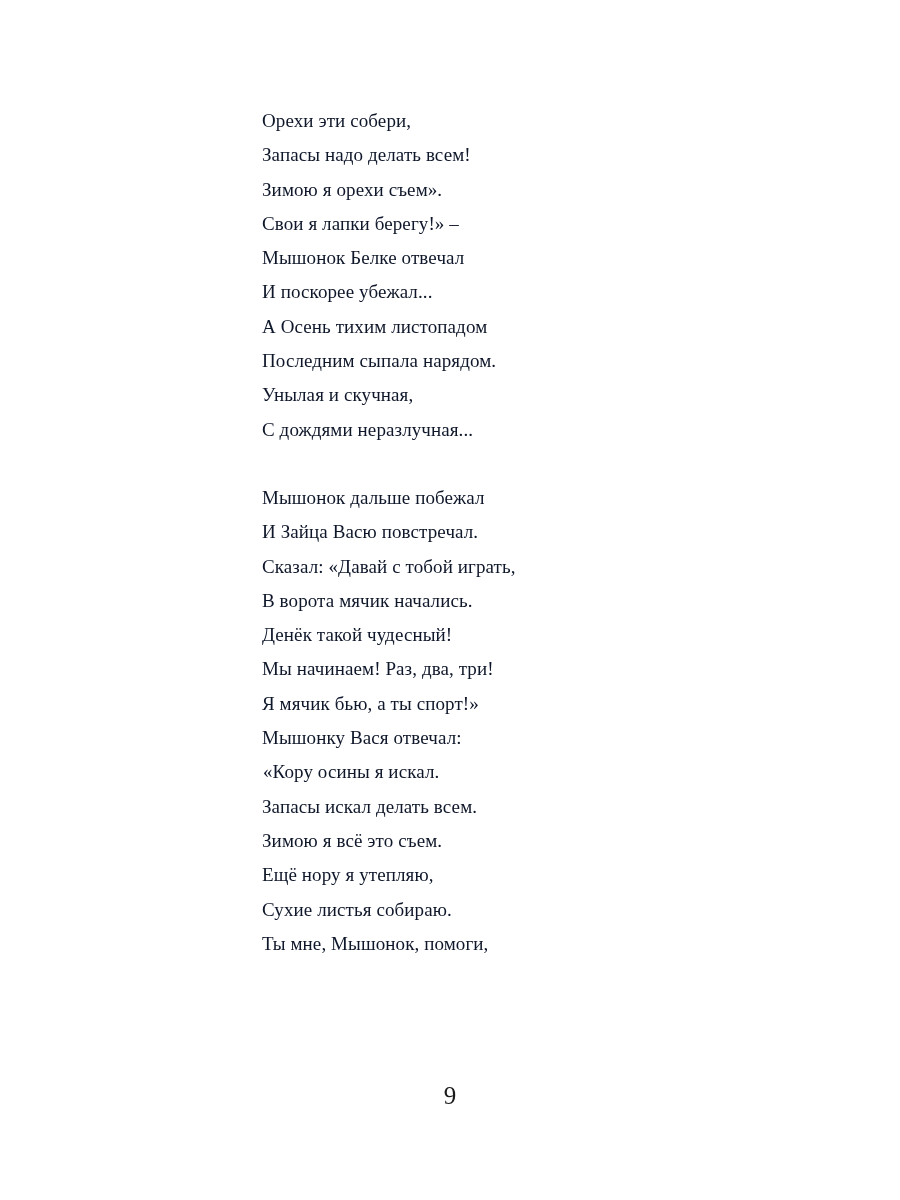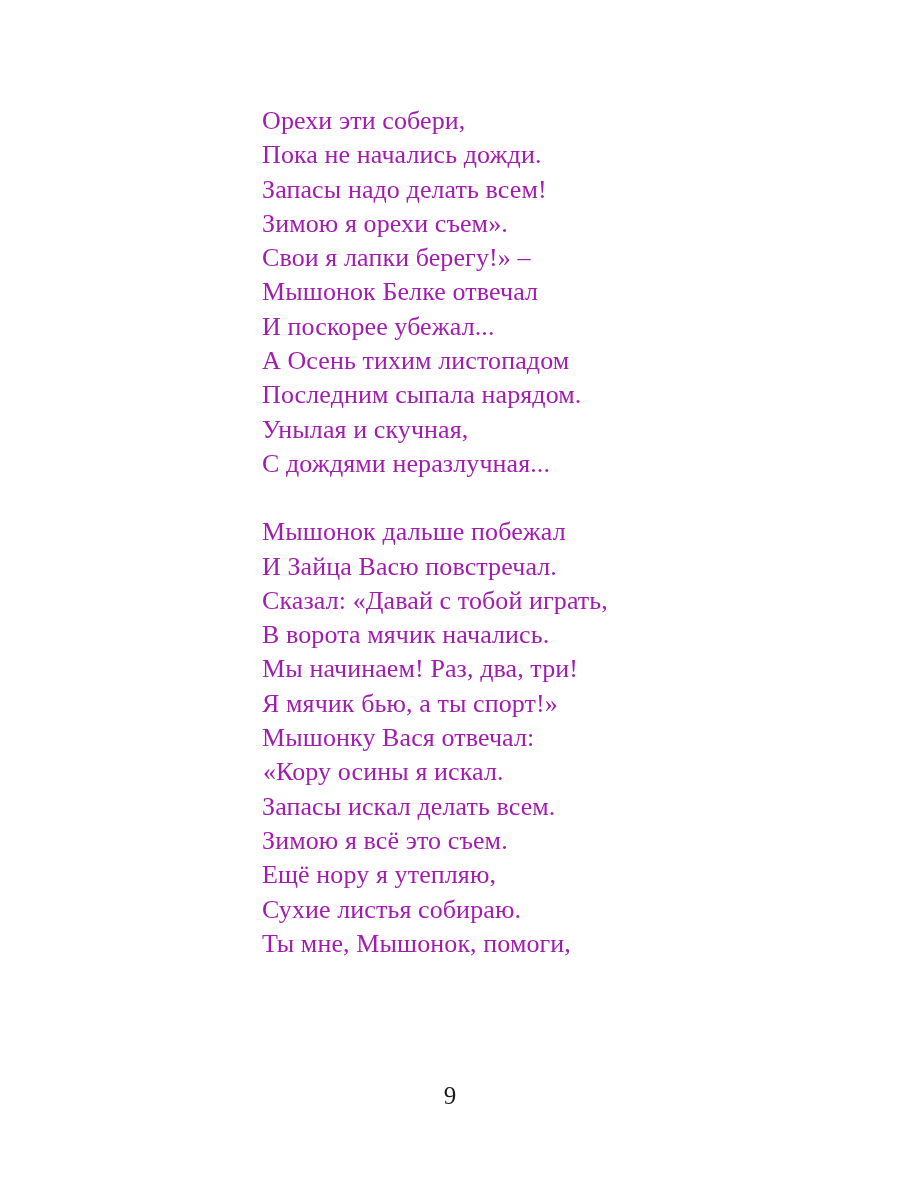--- a/index.html
+++ b/index.html
@@ -33,25 +33,25 @@
   .stanza {
     margin: 0 0 34px 0;
     padding: 0;
   }
   .stanza:last-child {
     margin-bottom: 8px;
   }
 
   .verse-line {
     display: block;
-    font-size: 26px;
+    font-size: 19px;
     line-height: 34.3px;
     letter-spacing: 0.1px;
     white-space: pre;
-    color: #a21caf;
+    color: #0f172a;
   }
 
   
   .verse-line.quote-open {
     margin-left: 1px;
   }
 
   #page-number {
     position: absolute;
     top: 1081px;
@@ -64,36 +64,36 @@
   }
 </style>
 </head>
 <body style="background: rgb(255, 255, 255); color: rgb(26, 26, 26);">
 
 <div id="page" style="background: rgb(255, 255, 255);">
 
   <div id="poem-body">
       <div class="stanza">
         <span class="verse-line">Орехи эти собери,</span>
-        <span class="verse-line">Пока не начались дожди.</span>
         <span class="verse-line">Запасы надо делать всем!</span>
         <span class="verse-line">Зимою я орехи съем».</span>
         <span class="verse-line">Свои я лапки берегу!» –</span>
         <span class="verse-line">Мышонок Белке отвечал</span>
         <span class="verse-line">И поскорее убежал...</span>
         <span class="verse-line">А Осень тихим листопадом</span>
         <span class="verse-line">Последним сыпала нарядом.</span>
         <span class="verse-line">Унылая и скучная,</span>
         <span class="verse-line">С дождями неразлучная...</span>
       </div>
       <div class="stanza">
         <span class="verse-line">Мышонок дальше побежал</span>
         <span class="verse-line">И Зайца Васю повстречал.</span>
         <span class="verse-line">Сказал: «Давай с тобой играть,</span>
         <span class="verse-line">В ворота мячик начались.</span>
+        <span class="verse-line">Денёк такой чудесный!</span>
         <span class="verse-line">Мы начинаем! Раз, два, три!</span>
         <span class="verse-line">Я мячик бью, а ты спорт!»</span>
         <span class="verse-line">Мышонку Вася отвечал:</span>
         <span class="verse-line quote-open">«Кору осины я искал.</span>
         <span class="verse-line">Запасы искал делать всем.</span>
         <span class="verse-line">Зимою я всё это съем.</span>
         <span class="verse-line">Ещё нору я утепляю,</span>
         <span class="verse-line">Сухие листья собираю.</span>
         <span class="verse-line">Ты мне, Мышонок, помоги,</span>
       </div>

